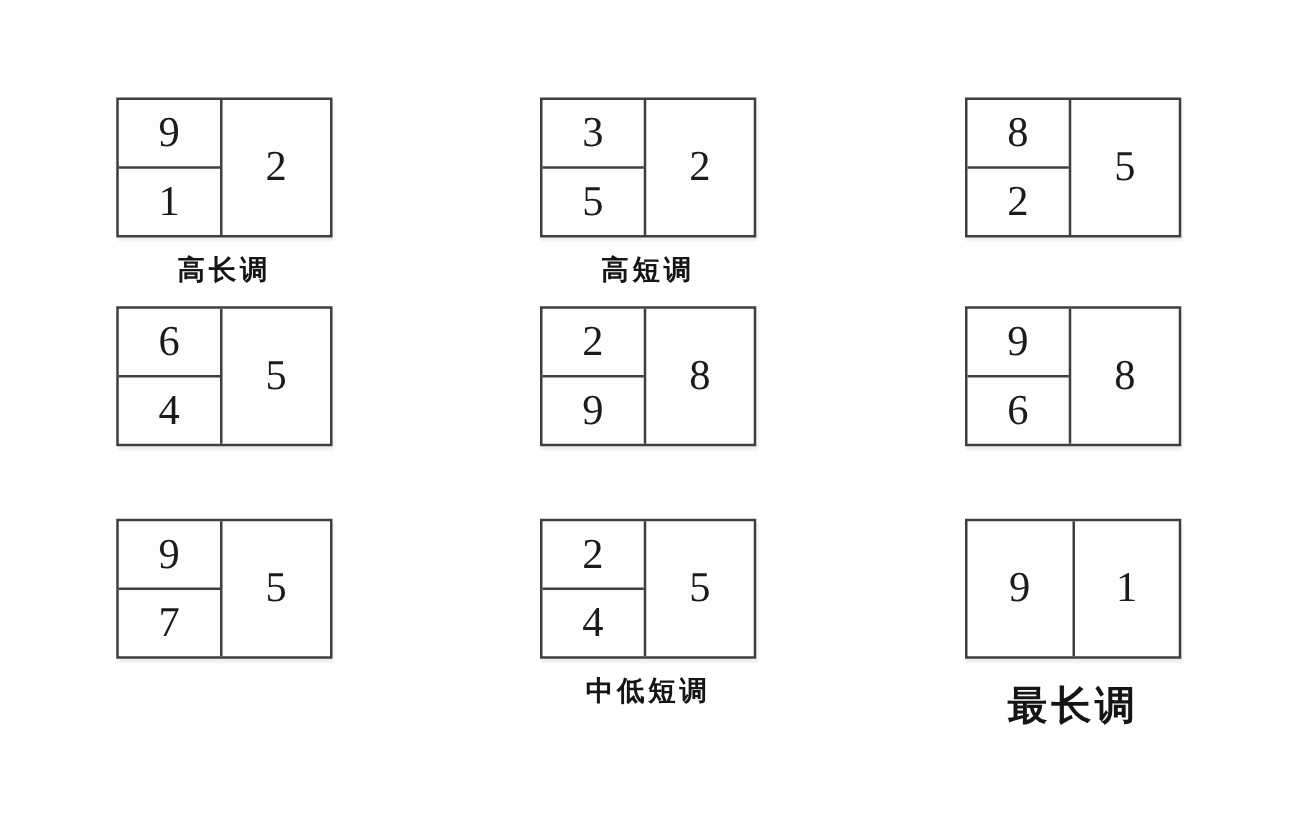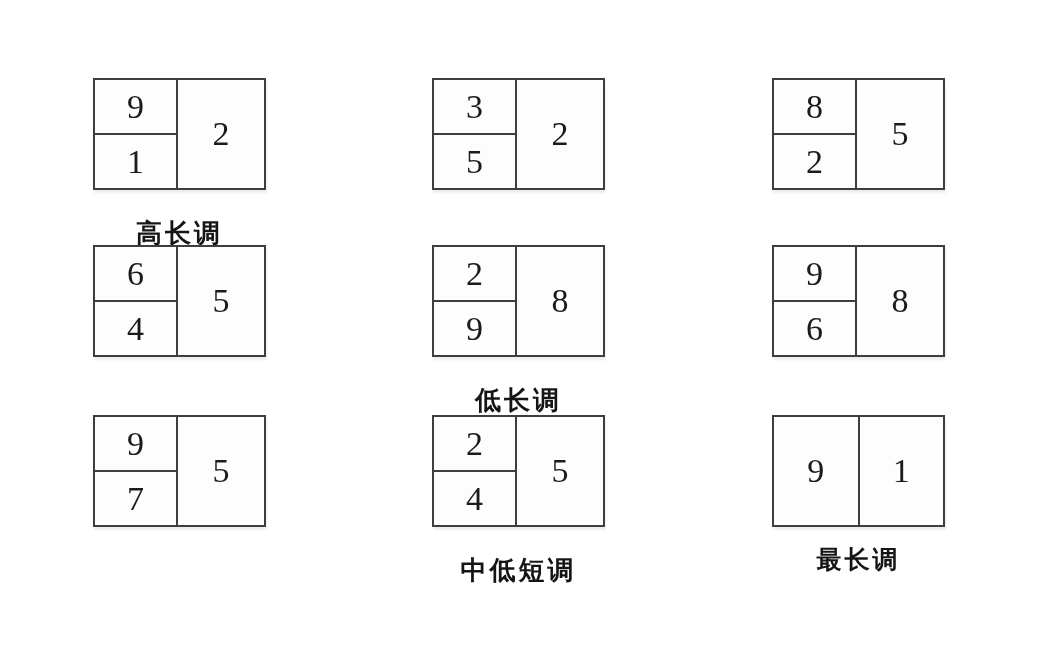--- a/index.html
+++ b/index.html
@@ -40,30 +40,30 @@
     flex: 1;
     display: flex; align-items: center; justify-content: center;
   }
   .box.halves .half.left { border-right: 2px solid #3e3e3e; }
   .num {
     font-size: 34px;
     color: #1b1b1b;
     line-height: 1;
   }
   .label {
-    margin-top: 26px;
+    margin-top: 11px;
     width: 173px;
     text-align: center;
     font-family: "Liberation Sans", sans-serif;
     font-weight: 700;
-    font-size: 26px;
+    font-size: 22px;
     color: #151515;
     letter-spacing: 3px;
   }
-  .label.lg { font-size: 25px; margin-top: 16px; }
+  .label.lg { font-size: 32px; margin-top: 16px; }
 </style>
 </head>
 <body>
 
 <div class="card" style="left:93px; top:78px">
   <div class="box">
     <div class="lcol">
       <div class="cell top num">9</div>
       <div class="cell num">1</div>
     </div>
@@ -73,20 +73,21 @@
 </div>
 
 <div class="card" style="left:432px; top:78px">
   <div class="box">
     <div class="lcol">
       <div class="cell top num">3</div>
       <div class="cell num">5</div>
     </div>
     <div class="rcol num">2</div>
   </div>
+  <div class="label">高短调</div>
 </div>
 
 <div class="card" style="left:772px; top:78px">
   <div class="box">
     <div class="lcol">
       <div class="cell top num">8</div>
       <div class="cell num">2</div>
     </div>
     <div class="rcol num">5</div>
   </div>
@@ -103,21 +104,20 @@
 </div>
 
 <div class="card" style="left:432px; top:245px">
   <div class="box">
     <div class="lcol">
       <div class="cell top num">2</div>
       <div class="cell num">9</div>
     </div>
     <div class="rcol num">8</div>
   </div>
-  <div class="label">低长调</div>
 </div>
 
 <div class="card" style="left:772px; top:245px">
   <div class="box">
     <div class="lcol">
       <div class="cell top num">9</div>
       <div class="cell num">6</div>
     </div>
     <div class="rcol num">8</div>
   </div>

